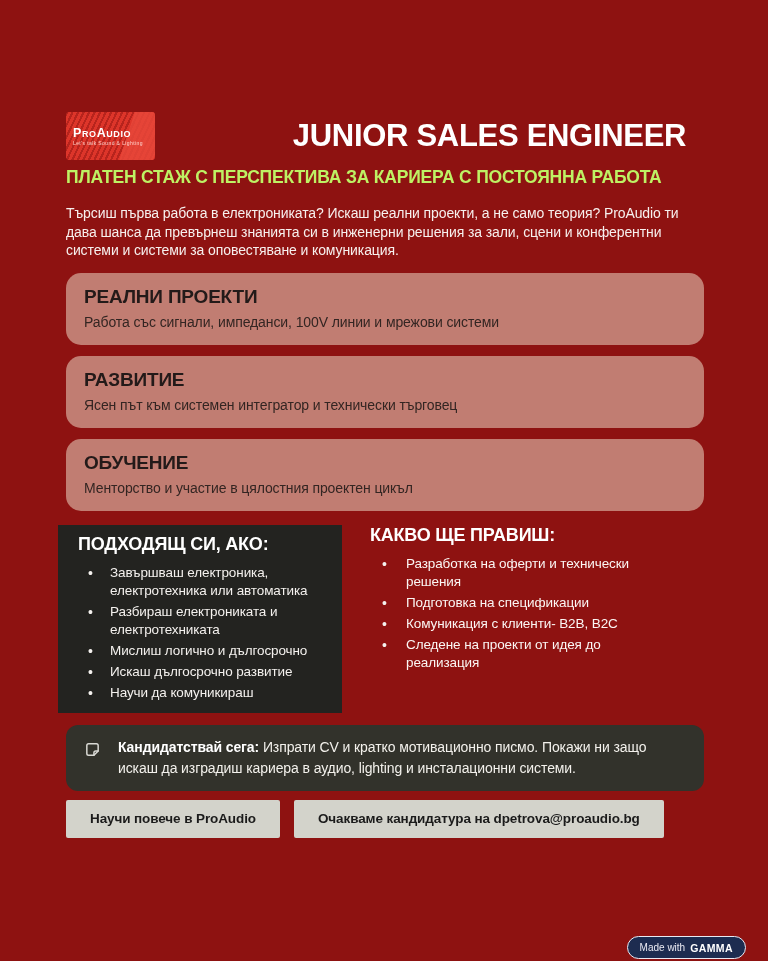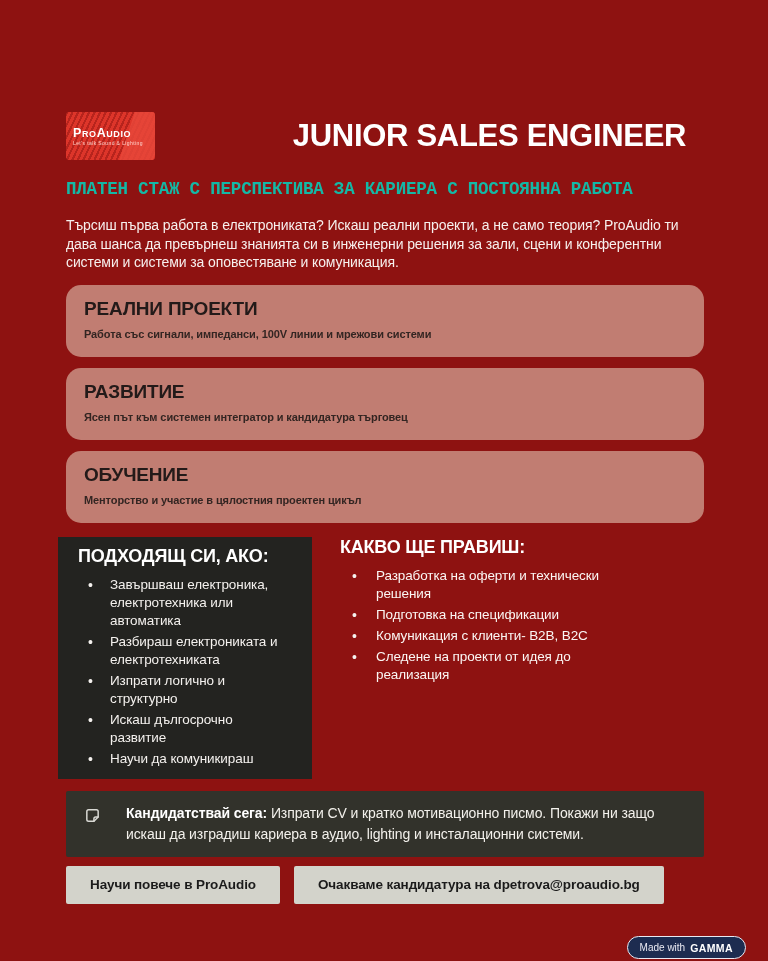--- a/index.html
+++ b/index.html
@@ -42,50 +42,49 @@
     color: #ffd4cd; font-size: 5px; letter-spacing: .4px; line-height: 7px;
   }
   .main-title {
     flex: 1; text-align: center; padding-left: 72px;
     color: #ffffff; font-size: 31px; font-weight: 800;
     letter-spacing: -0.3px; white-space: nowrap;
   }
 
   
   .subtitle {
-    margin-top: 20px;
-    color: #14b8a6; font-size: 17.5px; font-weight: 700;
-    letter-spacing: -0.2px; line-height: 19px; white-space: nowrap; font-family: Liberation Mono, monospace;
+    margin-top: 8px;
+    color: #bef264; font-size: 17.5px; font-weight: 700;
+    letter-spacing: -0.2px; line-height: 19px; white-space: nowrap;
   }
   .intro {
     margin-top: 17px;
     color: #f7f0ee; font-size: 14px; line-height: 18.6px;
     letter-spacing: -0.1px;
   }
 
   
   .cards { margin-top: 13px; }
   .benefit-card {
     background: #c17d72; border-radius: 15px;
     padding: 13px 18px 14px; margin-bottom: 11px;
   }
   .benefit-card .card-title {
     color: #231a19; font-size: 19px; font-weight: 700;
     letter-spacing: -0.2px; line-height: 22px; margin-bottom: 6px;
   }
   .benefit-card .card-text {
-    color: #332522; font-size: 11px; line-height: 17px;
-    letter-spacing: -0.1px;
-    font-weight: bold;
+    color: #332522; font-size: 14px; line-height: 17px;
+    letter-spacing: -0.1px;
   }
 
   
   .columns { display: flex; margin-top: 14px; align-items: flex-start; }
   .fit-box {
-    width: 254px; margin-left: -8px; flex: 0 0 auto;
+    width: 284px; margin-left: -8px; flex: 0 0 auto;
     background: #232320; padding: 9px 20px 8px;
   }
   .section-heading {
     color: #ffffff; font-size: 18px; font-weight: 700;
     letter-spacing: -0.2px; line-height: 20px; margin-bottom: 10px;
     white-space: nowrap;
   }
   .bullet-list { list-style: none; }
   .bullet-list li {
     position: relative; padding-left: 32px; margin-bottom: 3px;
@@ -96,22 +95,22 @@
     content: "\2022";
     position: absolute; left: 10px; top: 0;
     color: #f4f1ee; font-size: 14px;
   }
   .tasks-col { margin-left: 28px; width: 299px; flex: 0 0 auto; }
   .tasks-col .bullet-list li { padding-left: 36px; color: #fbf6f4; }
   .tasks-col .bullet-list li::before { left: 12px; }
 
   
   .cta {
-    margin-top: 12px; background: #32322b; border-radius: 2px;
-    display: flex; align-items: flex-start; gap: 25px;
+    margin-top: 12px; background: #32322b; border-radius: 12px;
+    display: flex; align-items: flex-start; gap: 17px;
     padding: 12px 18px; min-height: 66px;
   }
   .cta-icon { flex: 0 0 auto; margin-top: 4px; line-height: 0; }
   .cta-text {
     color: #f3f1ec; font-size: 14px; line-height: 21px;
     letter-spacing: -0.1px;
   }
   .cta-lead { font-weight: 700; color: #ffffff; }
 
   
@@ -156,35 +155,35 @@
 
     <p class="intro">Търсиш първа работа в електрониката? Искаш реални проекти, а не само теория? ProAudio ти дава шанса да превърнеш знанията си в инженерни решения за зали, сцени и конферентни системи и системи за оповестяване и комуникация.</p>
 
     <div class="cards">
       <div class="benefit-card">
         <div class="card-title">РЕАЛНИ ПРОЕКТИ</div>
         <div class="card-text">Работа със сигнали, импеданси, 100V линии и мрежови системи</div>
       </div>
       <div class="benefit-card">
         <div class="card-title">РАЗВИТИЕ</div>
-        <div class="card-text">Ясен път към системен интегратор и кандидатура търговец</div>
+        <div class="card-text">Ясен път към системен интегратор и технически търговец</div>
       </div>
       <div class="benefit-card">
         <div class="card-title">ОБУЧЕНИЕ</div>
         <div class="card-text">Менторство и участие в цялостния проектен цикъл</div>
       </div>
     </div>
 
     <div class="columns">
       <div class="fit-box">
         <div class="section-heading">ПОДХОДЯЩ СИ, АКО:</div>
         <ul class="bullet-list">
           <li>Завършваш електроника, електротехника или автоматика</li>
           <li>Разбираш електрониката и електротехниката</li>
-          <li>Изпрати логично и структурно</li>
+          <li>Мислиш логично и дългосрочно</li>
           <li>Искаш дългосрочно развитие</li>
           <li>Научи да комуникираш</li>
         </ul>
       </div>
       <div class="tasks-col">
         <div class="section-heading">КАКВО ЩЕ ПРАВИШ:</div>
         <ul class="bullet-list">
           <li>Разработка на оферти и технически решения</li>
           <li>Подготовка на спецификации</li>
           <li>Комуникация с клиенти- B2B, B2C</li>

